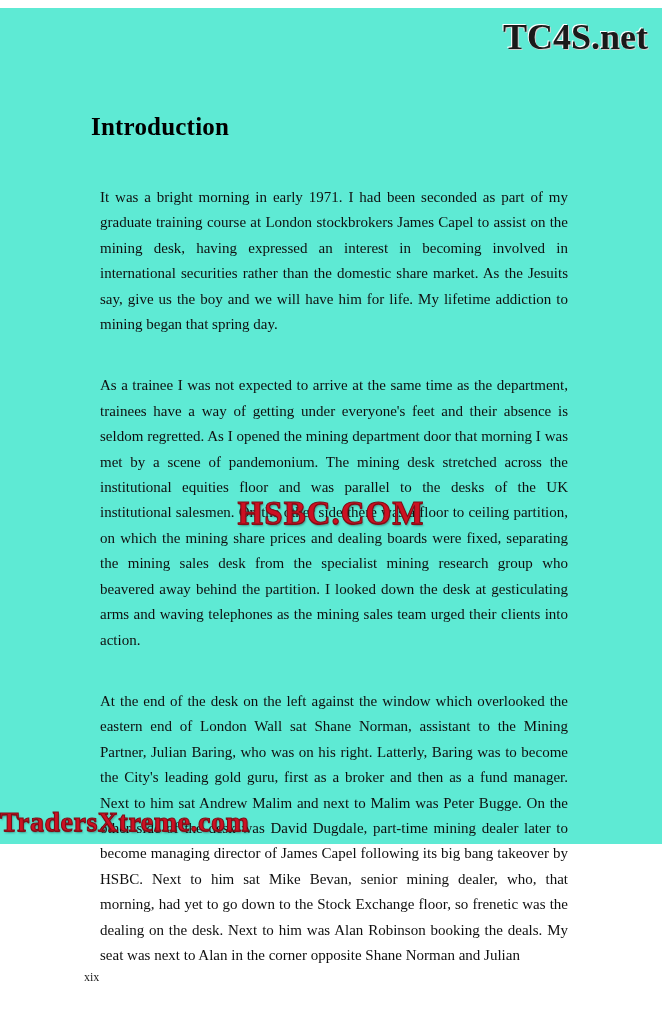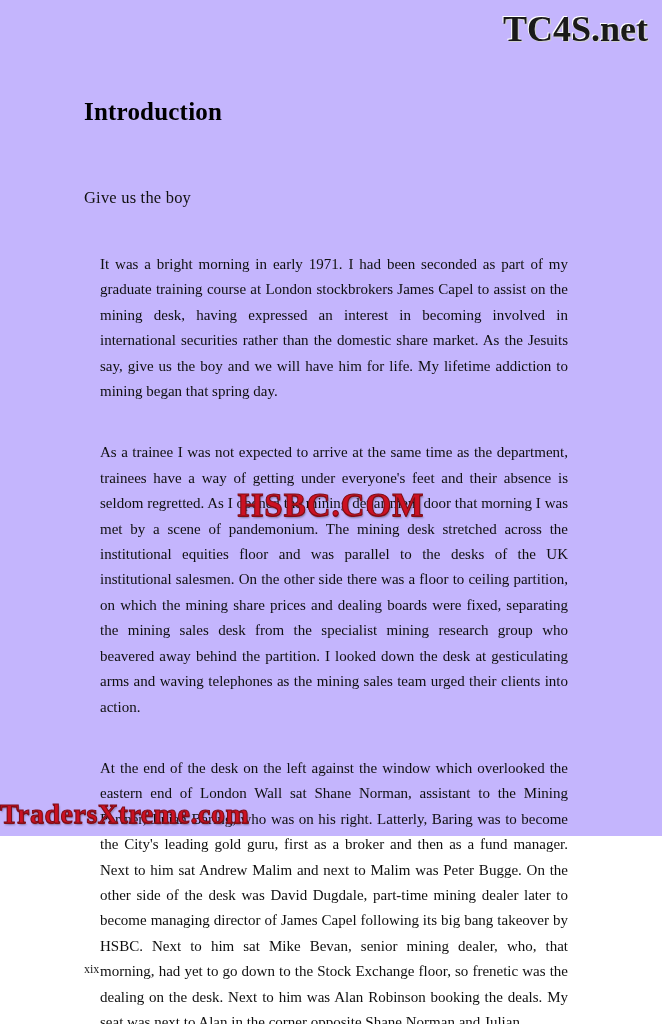--- a/index.html
+++ b/index.html
@@ -10,24 +10,24 @@
     width: 662px;
     height: 1024px;
     background: #ffffff;
     font-family: "Liberation Serif", serif;
     position: relative;
     overflow: hidden;
   }
 
   .page {
     position: absolute;
-    top: 0; left: 0;
+    top: 8px; left: 0;
     width: 662px;
     height: 836px;
-    background: #c4b5fd;
+    background: #5eead4;
   }
 
   
   .watermark-top {
     position: absolute;
     top: 8px;
     right: 14px;
     font-family: "Liberation Serif", serif;
     font-weight: bold;
     font-size: 36px;
@@ -43,21 +43,21 @@
     top: 0;
     left: 84px;
     width: 500px;
   }
 
   h1.title {
     font-family: "Liberation Serif", serif;
     font-size: 25px;
     font-weight: bold;
     color: #000000;
-    margin: 0;
+    margin: 7px;
     padding-top: 98px;
     letter-spacing: 0.2px;
   }
 
   h2.subtitle {
     font-family: "Liberation Serif", serif;
     font-size: 16.5px;
     font-weight: normal;
     color: #111111;
     margin: 0;
@@ -135,21 +135,20 @@
 <body>
 
 <div class="page">
 
   <div class="watermark-top">TC4S.net</div>
 
   <div class="content">
 
     <h1 class="title">Introduction</h1>
 
-    <h2 class="subtitle">Give us the boy</h2>
 
     <p class="body-para first">It was a bright morning in early 1971. I had been seconded as part of my graduate training course at London stockbrokers James Capel to assist on the mining desk, having expressed an interest in becoming involved in international securities rather than the domestic share market. As the Jesuits say, give us the boy and we will have him for life. My lifetime addiction to mining began that spring day.</p>
 
     <p class="body-para">As a trainee I was not expected to arrive at the same time as the department, trainees have a way of getting under everyone's feet and their absence is seldom regretted. As I opened the mining department door that morning I was met by a scene of pandemonium. The mining desk stretched across the institutional equities floor and was parallel to the desks of the UK institutional salesmen. On the other side there was a floor to ceiling partition, on which the mining share prices and dealing boards were fixed, separating the mining sales desk from the specialist mining research group who beavered away behind the partition. I looked down the desk at gesticulating arms and waving telephones as the mining sales team urged their clients into action.</p>
 
     <p class="body-para">At the end of the desk on the left against the window which overlooked the eastern end of London Wall sat Shane Norman, assistant to the Mining Partner, Julian Baring, who was on his right. Latterly, Baring was to become the City's leading gold guru, first as a broker and then as a fund manager. Next to him sat Andrew Malim and next to Malim was Peter Bugge. On the other side of the desk was David Dugdale, part-time mining dealer later to become managing director of James Capel following its big bang takeover by HSBC. Next to him sat Mike Bevan, senior mining dealer, who, that morning, had yet to go down to the Stock Exchange floor, so frenetic was the dealing on the desk. Next to him was Alan Robinson booking the deals. My seat was next to Alan in the corner opposite Shane Norman and Julian</p>
 
   </div>
 
   <div class="folio">xix</div>

